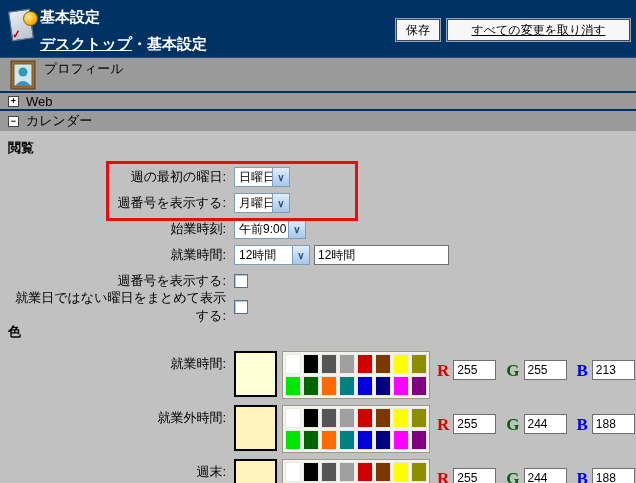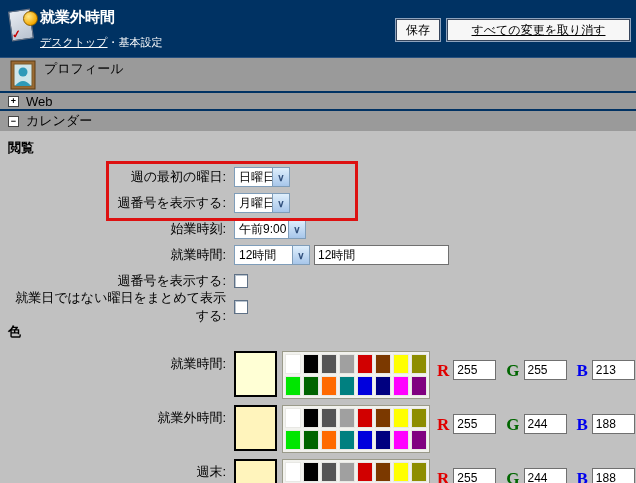--- a/index.html
+++ b/index.html
@@ -25,21 +25,21 @@
   .app-icon .bulb {
     position:absolute; right:0; top:3px; width:15px; height:15px; border-radius:50%;
     background:radial-gradient(circle at 35% 35%, #ffe98a, #f5a800 70%);
     border:1px solid #8a5d00;
   }
   .app-icon .check {
     position:absolute; left:4px; bottom:3px; color:#c40000; font-size:11px; font-weight:bold;
     transform:rotate(-8deg);
   }
   .page-title { position:absolute; left:40px; top:8px; font-size:15px; font-weight:bold; }
-  .breadcrumb { position:absolute; left:40px; top:35px; font-size:11px; }
+  .breadcrumb { position:absolute; left:40px; top:35px; font-size:15px;font-weight:bold; }
   .breadcrumb .crumb-link { text-decoration:underline; cursor:pointer; }
   .header-buttons { position:absolute; right:6px; top:19px; display:flex; gap:7px;align-items:center; }
   .hbtn {
     height:22px; background:#f7f7f7; color:#000; font-size:12px;
     border:1px solid #36455c; box-shadow:0 0 0 1px #8fa3bd;
     padding:2px 9px; cursor:pointer; font-family:"Liberation Sans", sans-serif;
   }
   .hbtn.wide { min-width:183px;text-decoration:underline; }
 
   
@@ -114,21 +114,21 @@
 </style>
 </head>
 <body>
 
 <div class="header">
   <div class="app-icon">
     <div class="sheet"></div>
       <div class="bulb"></div>
       <div class="check">✓</div>
   </div>
-  <div class="page-title">就業外時間</div>
+  <div class="page-title">基本設定</div>
   <div class="breadcrumb">
     <span class="crumb-link">デスクトップ</span><span>・基本設定</span>
   </div>
   <div class="header-buttons">
     <button class="hbtn">保存</button>
     <button class="hbtn wide">すべての変更を取り消す</button>
   </div>
 </div>
 
 <div class="toolbar">

